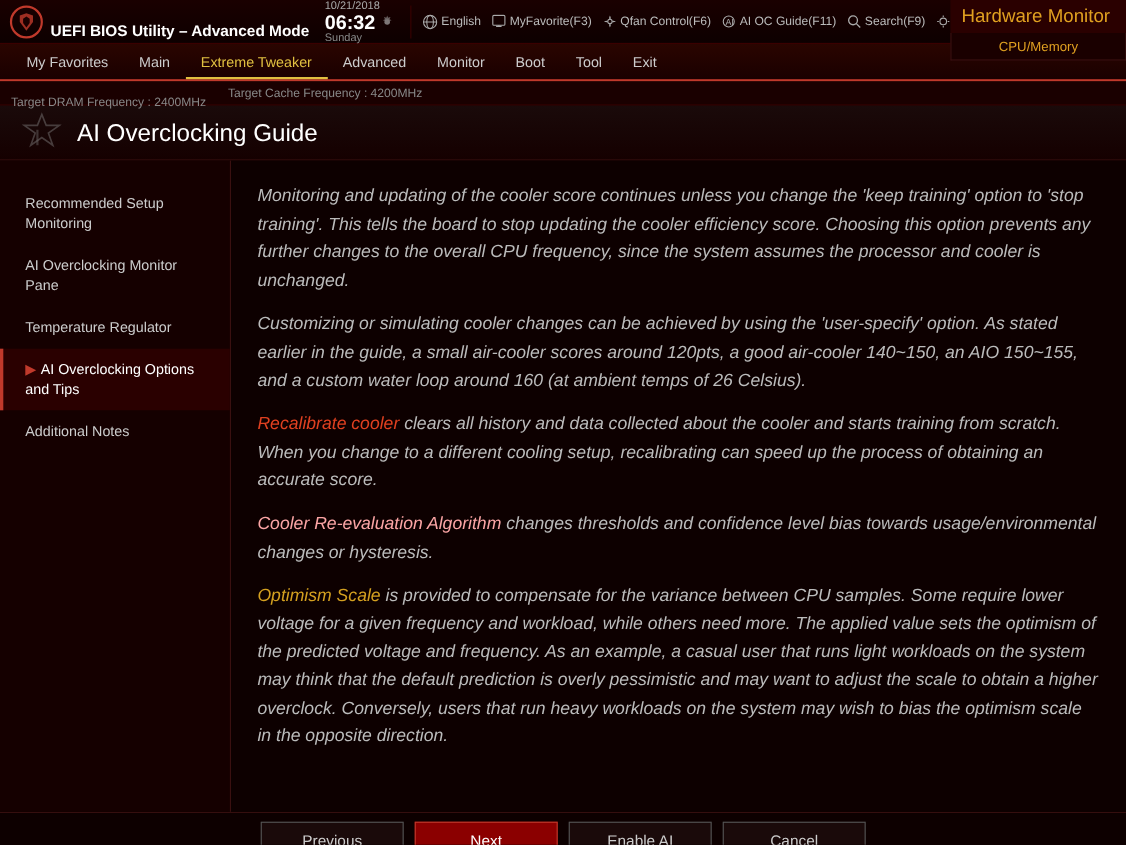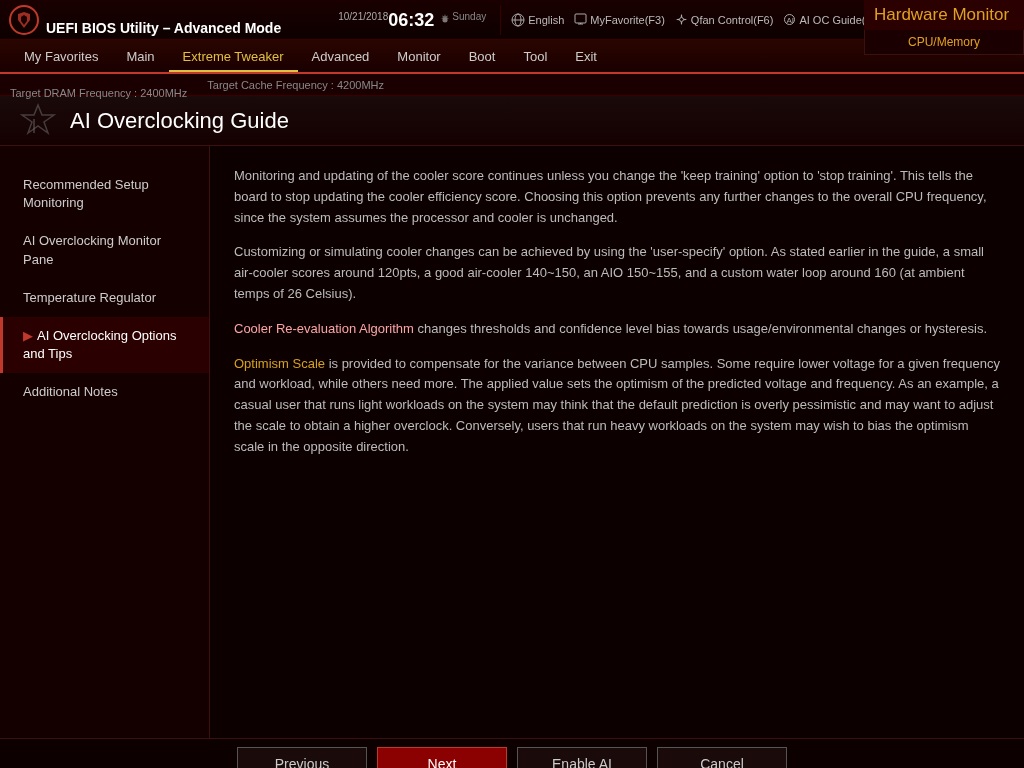--- a/index.html
+++ b/index.html
@@ -34,24 +34,23 @@
       height: 32px;
     }
     .bios-title {
       color: #fff;
       font-size: 14px;
       font-weight: bold;
       white-space: nowrap;
     }
     .datetime {
       display: flex;
-      flex-direction: row;
+      flex-direction: column;
       align-items: flex-start;
       margin-right: 4px;
-      margin-left: 43px;
     }
     .time-display {
       color: #fff;
       font-size: 18px;
       font-weight: bold;
       line-height: 1;
     }
     .top-controls {
       display: flex;
       align-items: center;
@@ -154,22 +153,23 @@
       margin-right: 4px;
     }
 
     
     .content-area {
       flex: 1;
       padding: 20px 24px;
       overflow-y: auto;
       background: #0d0000;
       color: #bbb;
-      font-size: 13px;
+      font-size: 16px;
       line-height: 1.6;
+      font-style: italic;
     }
     .content-area p {
       margin-bottom: 14px;
     }
     .link-red { color: #e04020; cursor: pointer; }
     .link-yellow { color: #fca5a5; cursor: pointer; margin-top: 24px; }
     .link-gold { color: #d4a020; cursor: pointer; }
 
     
     .bottom-bar {
@@ -354,20 +354,23 @@
     </div>
     <div class="sidebar-item">
       <span>Additional Notes</span>
     </div>
   </div>
 
   <div class="content-area">
     <p>Monitoring and updating of the cooler score continues unless you change the 'keep training' option to 'stop training'. This tells the board to stop updating the cooler efficiency score. Choosing this option prevents any further changes to the overall CPU frequency, since the system assumes the processor and cooler is unchanged.</p>
     <p>Customizing or simulating cooler changes can be achieved by using the 'user-specify' option. As stated earlier in the guide, a small air-cooler scores around 120pts, a good air-cooler 140~150, an AIO 150~155, and a custom water loop around 160 (at ambient temps of 26 Celsius).</p>
     <p>
+      <span class="link-red">Recalibrate cooler</span><span> clears all history and data collected about the cooler and starts training from scratch. When you change to a different cooling setup, recalibrating can speed up the process of obtaining an accurate score.</span>
+    </p>
+    <p>
       <span class="link-yellow">Cooler Re-evaluation Algorithm</span><span> changes thresholds and confidence level bias towards usage/environmental changes or hysteresis.</span>
     </p>
     <p>
       <span class="link-gold">Optimism Scale</span><span> is provided to compensate for the variance between CPU samples. Some require lower voltage for a given frequency and workload, while others need more. The applied value sets the optimism of the predicted voltage and frequency. As an example, a casual user that runs light workloads on the system may think that the default prediction is overly pessimistic and may want to adjust the scale to obtain a higher overclock. Conversely, users that run heavy workloads on the system may wish to bias the optimism scale in the opposite direction.</span>
     </p>
   </div>
 </div>
 
 <div class="bottom-bar">
   <button class="btn">Previous</button>

